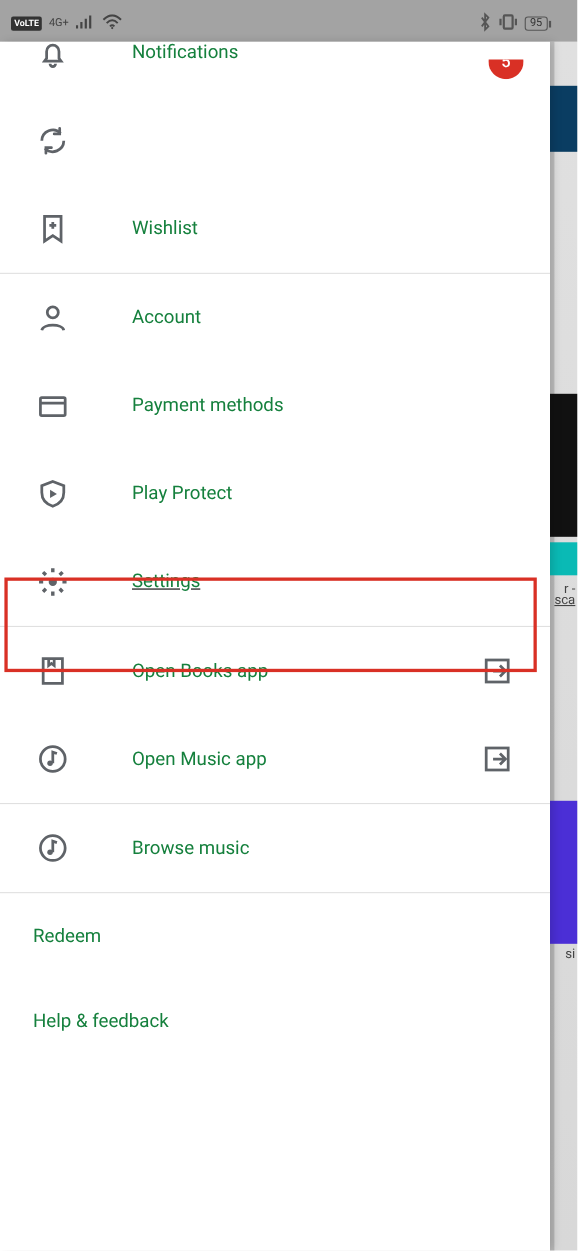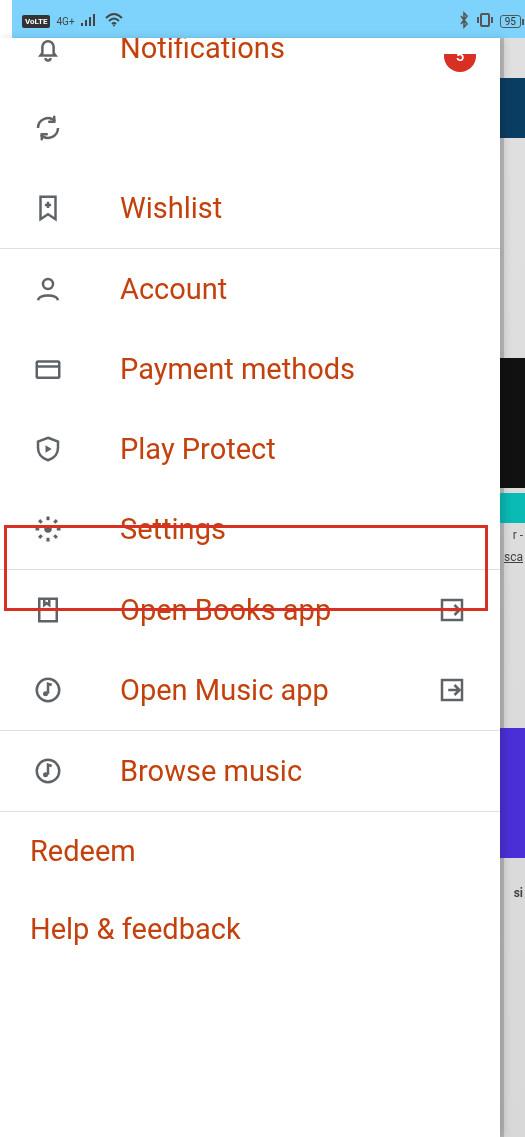--- a/index.html
+++ b/index.html
@@ -5,25 +5,24 @@
   * { box-sizing: border-box; margin: 0; padding: 0; }
   html, body { width: 525px; height: 1137px; font-family: Roboto, Arial, sans-serif; background: #fff; }
   body { position: relative; overflow: hidden; }
 
   
   .status-bar {
     height: 38px;
     display: flex;
     align-items: center;
     justify-content: space-between;
-    padding: 4px 4px 0 10px;
-    background: #7dd3fc;
+    padding: 4px 27px 0 10px;
+    background: #a3a3a3;
     font-size: 12px;
     color: #333;
-    margin-left: 12px;
   }
   .status-left, .status-right { display: flex; align-items: center; gap: 6px; }
   .volte-badge {
     background: #333; color: #fff; font-size: 8px; font-weight: bold;
     padding: 2px 3px; border-radius: 2px;
   }
   .status-stack { display:flex; flex-direction:column; line-height:1; font-size:10px; color:#444;gap:45px; }
   .battery-box {
     border: 1.5px solid #555; border-radius: 3px; padding: 0 4px;
     font-size: 10px; position: relative;
@@ -38,43 +37,43 @@
     background: linear-gradient(#e0e0e0, #d8d8d8);
     border-left: 4px solid rgba(0,0,0,0.15);
   }
   .bg-peek .chip { position:absolute; right:0; width:25px; background:#222; }
   .bg-peek .c1 { top:40px; height:60px; background:#0a3d62; }
   .bg-peek .c2 { top:320px; height:130px; background:#111; }
   .bg-peek .c3 { top:455px; height:30px; background:#0abab5; }
   .bg-peek .c4 { top:690px; height:130px; background:#4b2fd6; }
   .bg-peek .txt { position:absolute; right:2px; font-size:12px; color:#444; }
   .bg-peek .t1 { top:490px; }
-  .bg-peek .t2 { top:512px;text-decoration:underline; }
-  .bg-peek .t3 { top:848px;font-weight:bold; }
+  .bg-peek .t2 { top:500px;text-decoration:underline; }
+  .bg-peek .t3 { top:822px; }
 
   
   .drawer {
     position: absolute; left: 0; top: 38px; width: 500px; height: 1099px;
     background: #fff; overflow: hidden;
     box-shadow: 4px 0 8px rgba(0,0,0,0.15);
   }
   .drawer-offset { margin-top: -30px; } 
 
   .row {
     display: flex; align-items: center;
     height: 80px; padding: 0 30px;
     cursor: pointer;
   }
   .row .icon-slot {
     width: 36px; height: 36px; flex: 0 0 36px;
     display: flex; align-items: center; justify-content: center;
     margin-right: 54px;
   }
   .row .label {
-    font-size: 29px; color: #c2410c; font-weight: 400;
+    font-size: 17px; color: #15803d; font-weight: 400;
   }
   .row .trailing {
     margin-left: auto; width: 36px; height: 36px;
     display: flex; align-items: center; justify-content: center;
   }
   .row.noicon .label { margin-left: 0; }
   .row.noicon { padding-left: 30px; }
 
   .divider { height: 1px; background: #e0e0e0; width: 100%; }
 
@@ -204,21 +203,21 @@
     <div class="row">
       <span class="icon-slot">
         <svg width="30" height="30" viewBox="0 0 24 24">
             <path d="M12 3l8 3v5c0 5-3.5 8.5-8 10-4.5-1.5-8-5-8-10V6l8-3z"></path>
             <path d="M10 9l5 3-5 3V9z" fill="#5f6368" stroke="none"></path>
           </svg>
       </span>
       <span class="label">Play Protect</span>
     </div>
 
-    <div class="row" style="position:relative;">
+    <div class="row" style="position:relative;text-decoration:underline;">
       <span class="icon-slot">
         <svg width="30" height="30" viewBox="0 0 24 24">
             <circle cx="12" cy="12" r="3" fill="#5f6368" stroke="none"></circle>
             <path d="M12 2v3M12 19v3M2 12h3M19 12h3M4.9 4.9l2.1 2.1M17 17l2.1 2.1M4.9 19.1L7 17M17 7l2.1-2.1" stroke-width="2.5"></path>
           </svg>
       </span>
       <span class="label">Settings</span>
     </div>
 
     <div class="divider"></div>

